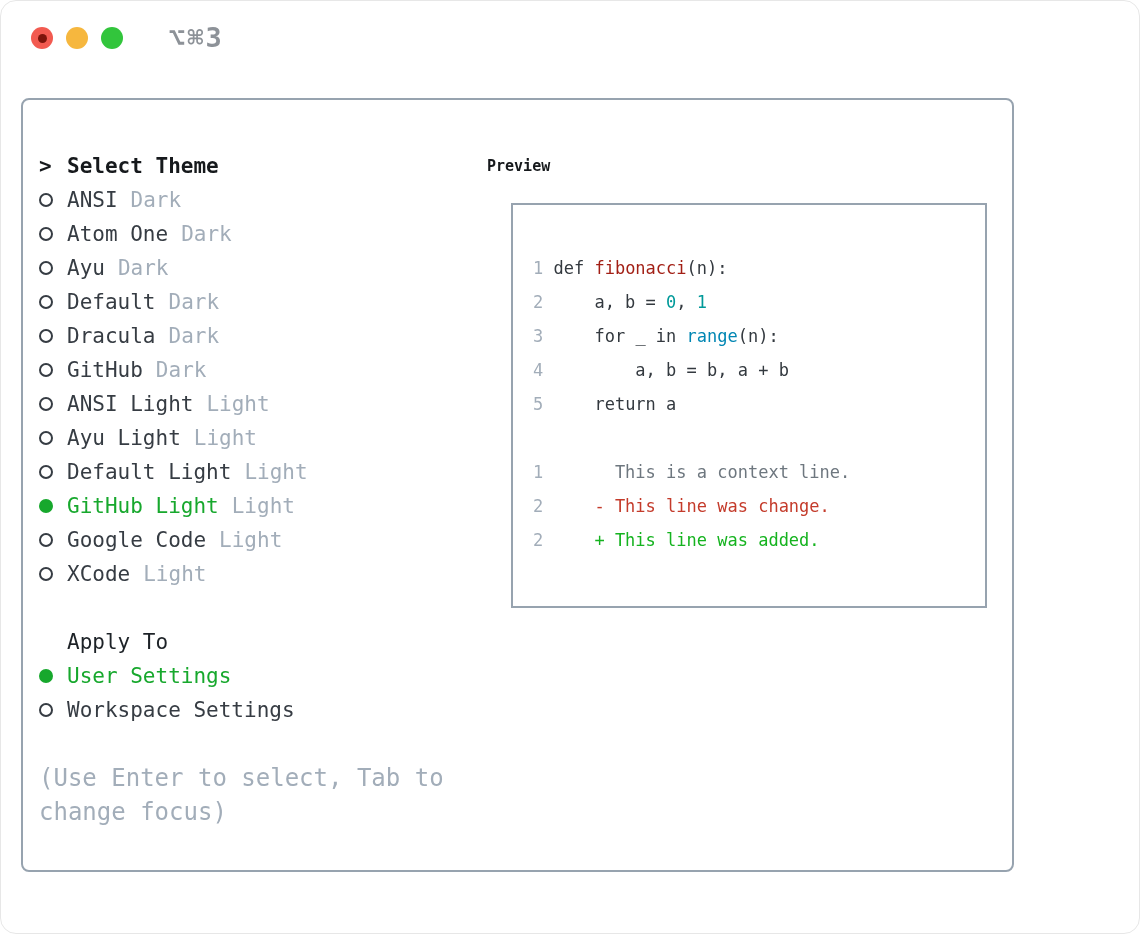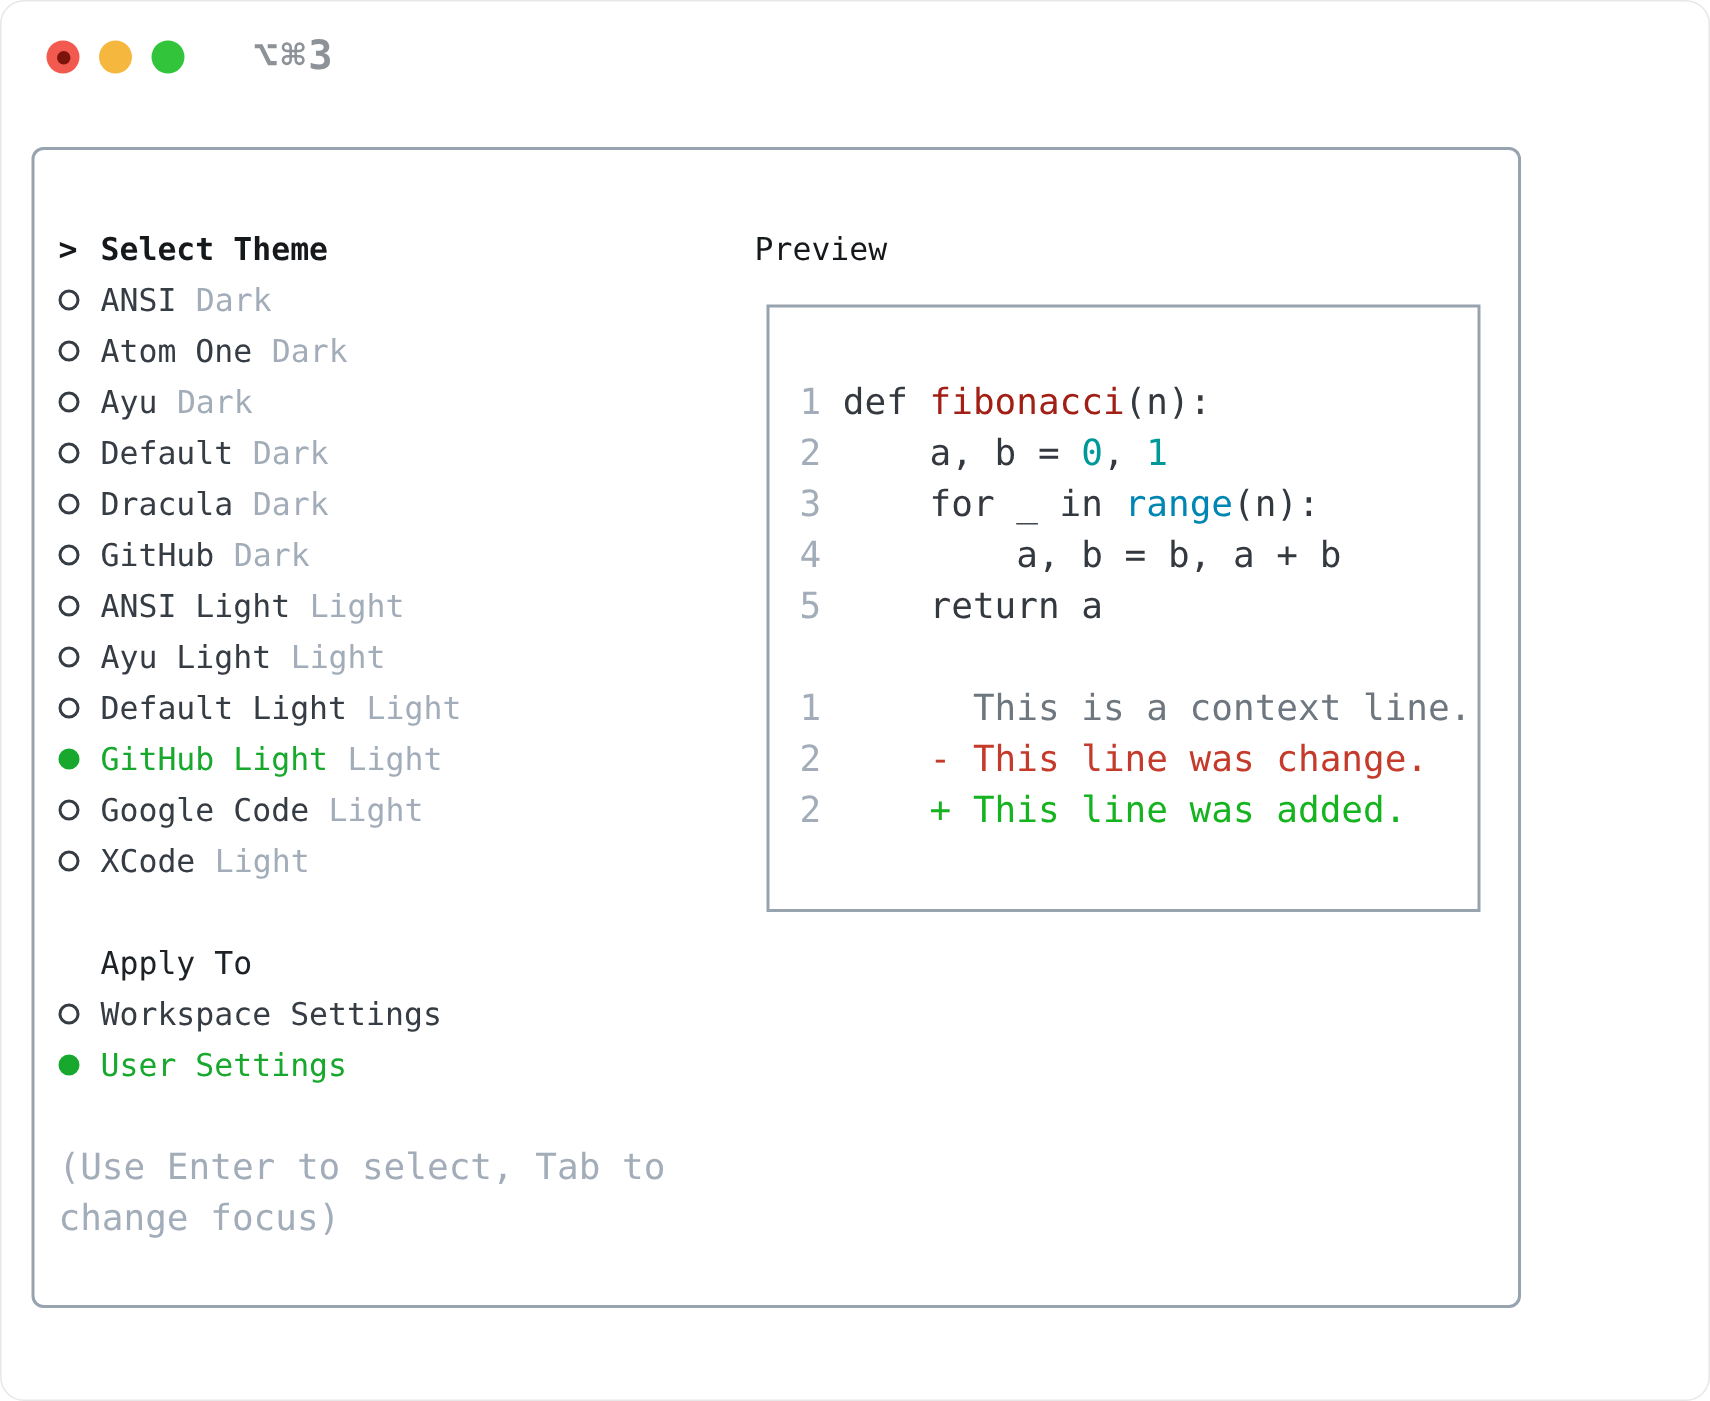--- a/index.html
+++ b/index.html
@@ -39,29 +39,29 @@
   .iname{color:var(--text_item);white-space:pre;}
   .iname.green{color:var(--accent_green);}
   .variant{color:var(--text_muted);margin-left:13px;white-space:pre;}
   .spacer{height:34px;}
   .apply-title{color:#1d2227;}
   .hint{
     color:var(--text_muted);font-size:24px;line-height:34px;width:420px;
   }
   
   .preview-title{
-    position:absolute;left:480px;top:49px;height:34px;line-height:34px;
-    font-size:21px;font-weight:400;color:var(--text_primary);
+    position:absolute;left:464px;top:49px;height:34px;line-height:34px;
+    font-size:15px;font-weight:700;color:var(--text_primary);
   }
   .preview-box{
     position:absolute;left:488px;top:103px;width:476px;height:405px;
     border:2px solid var(--border_gray);box-sizing:border-box;background:#ffffff;
     padding:46px 0 0 20px;overflow:hidden;
   }
-  .cline{white-space:pre;height:34px;line-height:34px;font-size:24px;}
+  .cline{white-space:pre;height:34px;line-height:34px;font-size:17px;}
   .ln{display:inline-block;width:2ch;color:var(--text_muted);}
   .pl{color:var(--code_plain);}
   .kw{color:var(--code_plain);}
   .fn{color:var(--code_function_red);}
   .nm{color:var(--code_number_teal);}
   .bi{color:var(--code_builtin_blue);margin-top:27px;}
   .ctx{color:var(--diff_context_gray);}
   .del{color:var(--diff_deleted_red);}
   .add{color:var(--diff_added_green);}
 </style>
@@ -173,29 +173,29 @@
           </div>
         </div>
       <div class="spacer"></div>
       <div class="row">
         <span class="prefix"></span>
         <span class="apply-title">Apply To</span>
       </div>
       <div id="apply-options">
           <div class="row">
             <span class="prefix">
+              <span class="radio sel"></span>
+            </span>
+            <span class="iname green">User Settings</span>
+          </div>
+          <div class="row">
+            <span class="prefix">
               <span class="radio"></span>
             </span>
             <span class="iname">Workspace Settings</span>
-          </div>
-          <div class="row">
-            <span class="prefix">
-              <span class="radio sel"></span>
-            </span>
-            <span class="iname green">User Settings</span>
           </div>
         </div>
       <div class="spacer"></div>
       <div class="hint">(Use Enter to select, Tab to change focus)</div>
     </div>
 
     <div class="preview-title">Preview</div>
     <div class="preview-box">
       <div id="code-area">
           <div class="cline"><span class="ln">1</span><span class="kw">def </span><span class="fn">fibonacci</span><span class="pl">(n):</span></div>

